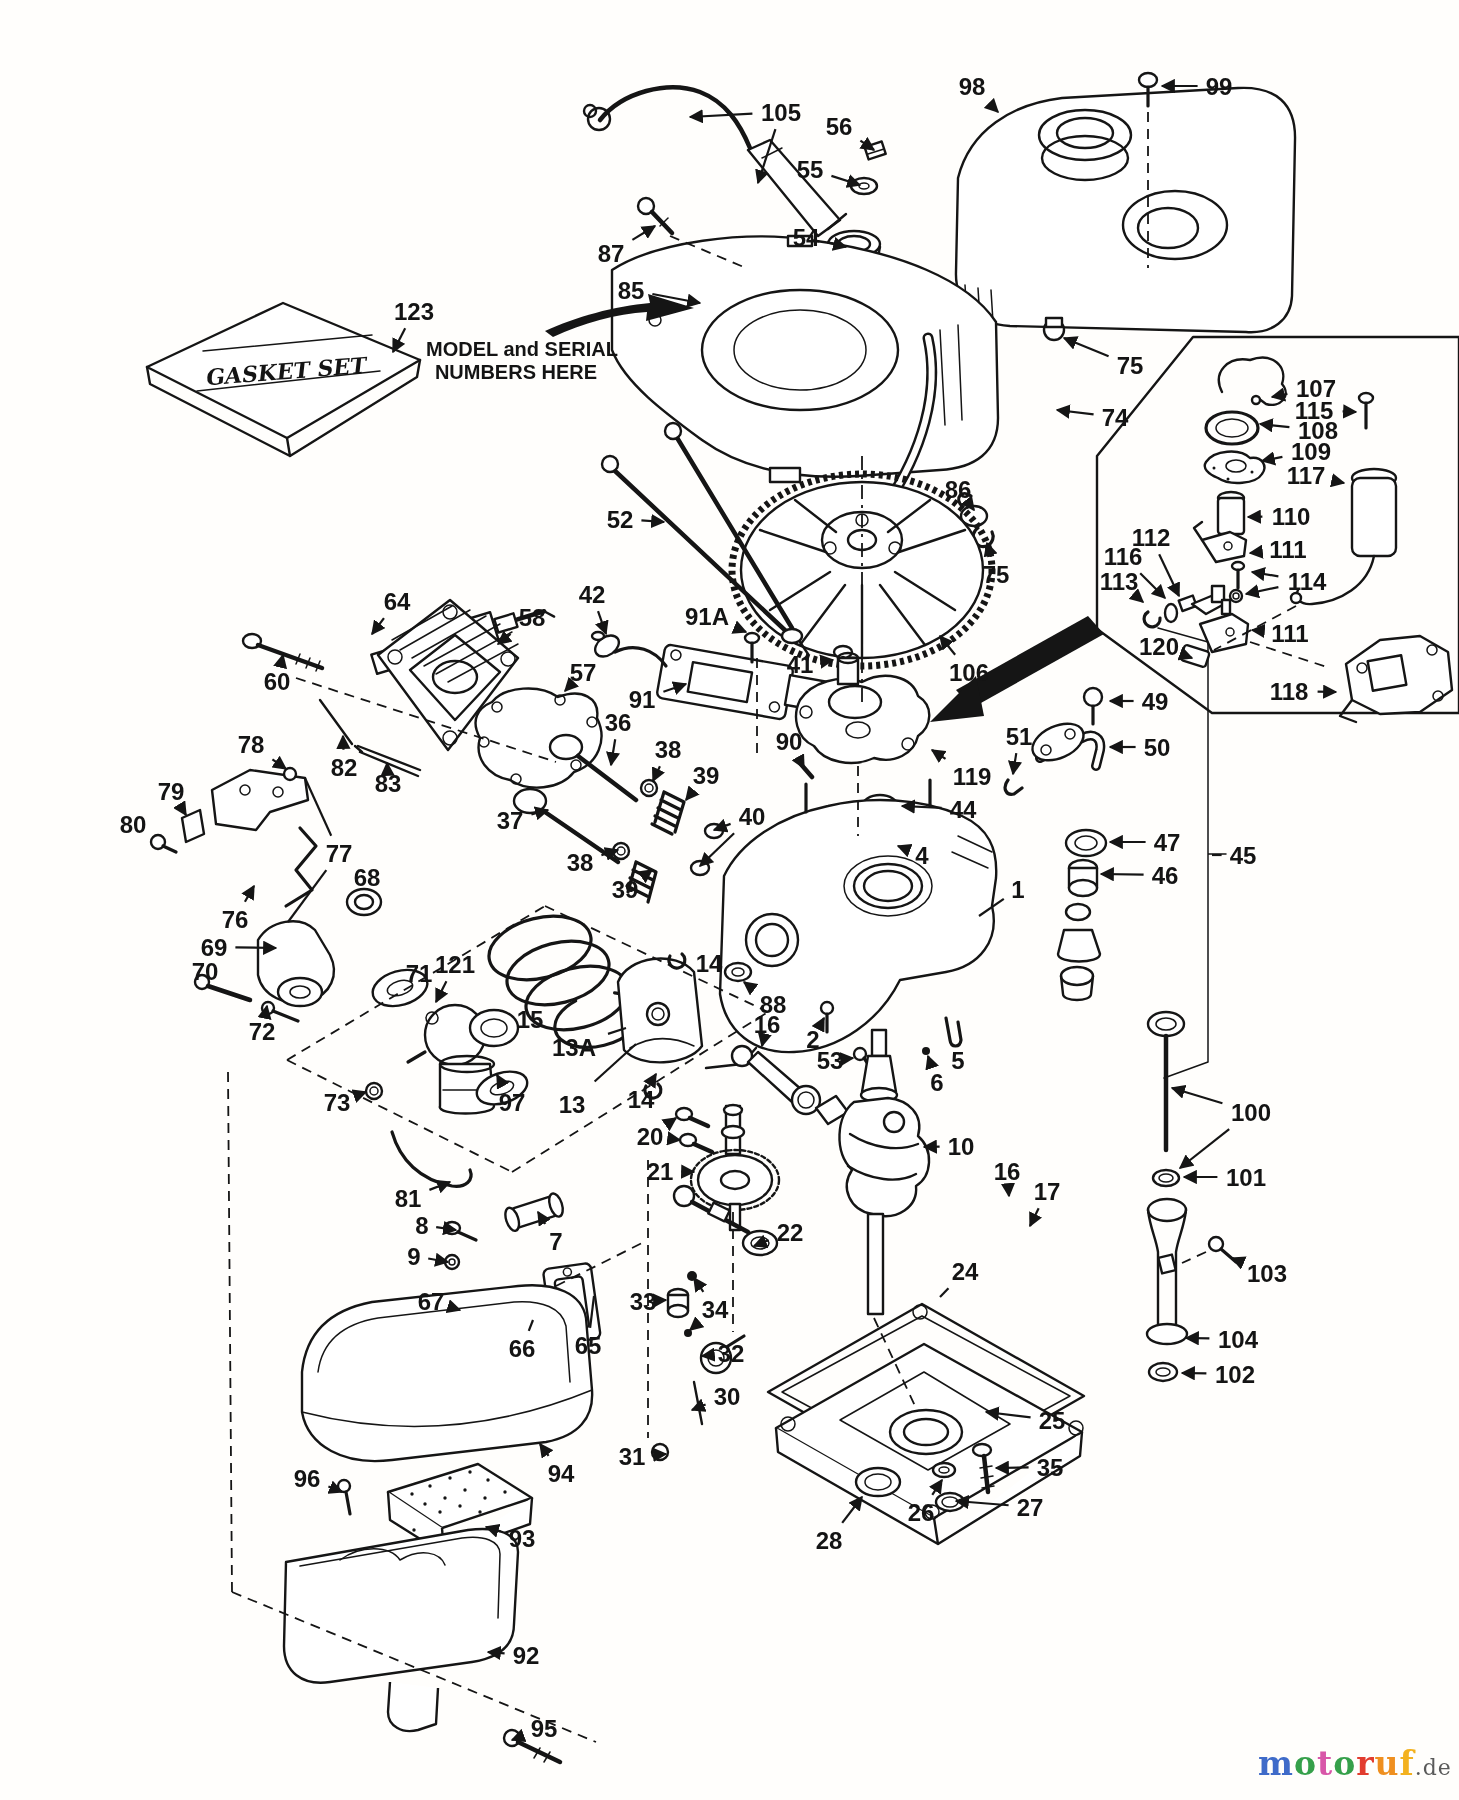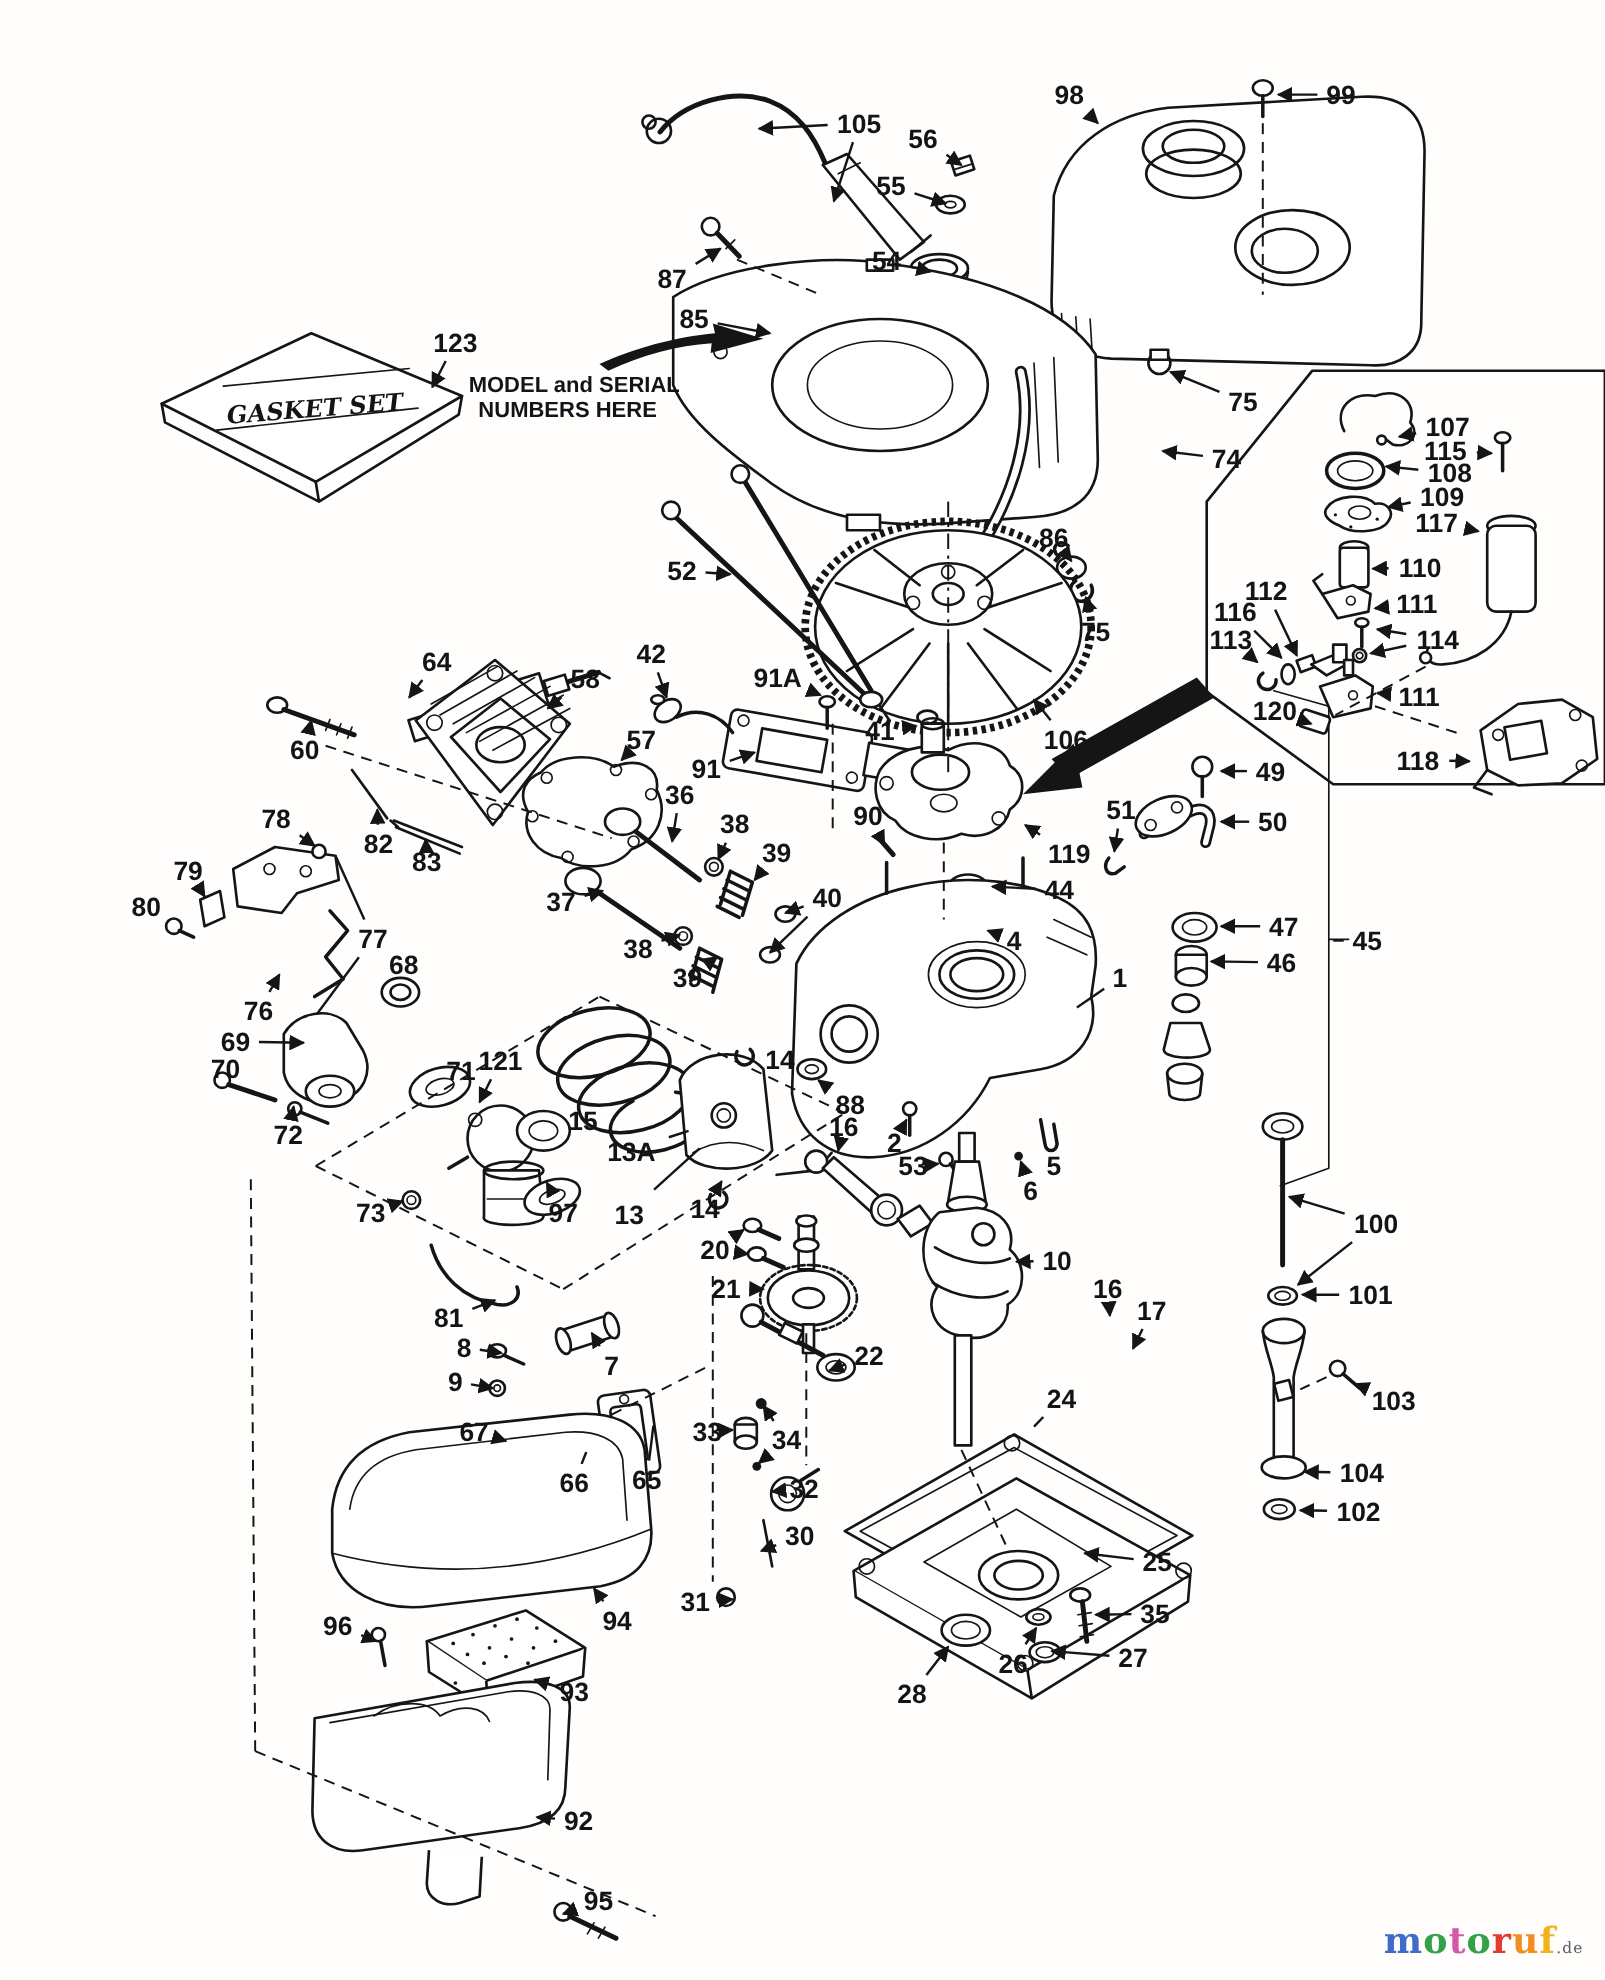--- a/index.html
+++ b/index.html
@@ -14,21 +14,21 @@
   .thick{stroke-width:4.5;}
   .dash{stroke:#151515;fill:none;stroke-width:1.8;stroke-dasharray:10 7;}
   .dashdot{stroke:#151515;fill:none;stroke-width:1.8;stroke-dasharray:14 6 3 6;}
   .teeth{stroke:#151515;fill:none;stroke-width:7;stroke-dasharray:4 4;}
   .leader{stroke:#151515;stroke-width:2.2;fill:none;}
   .callout-num{font:bold 24px "Liberation Sans",sans-serif;fill:#141414;text-anchor:middle;}
   .diagram-note{font:bold 20px "Liberation Sans",sans-serif;fill:#141414;text-anchor:middle;}
   .gasket-text{font:italic bold 22px "DejaVu Serif",serif;fill:#141414;text-anchor:middle;}
   #watermark{position:absolute;left:1258px;top:1744px;font-family:"DejaVu Serif",serif;
              font-weight:bold;font-size:33px;letter-spacing:1px;white-space:nowrap;}
-  #watermark .suffix{font-size:14px;font-weight:normal;}
+  #watermark .suffix{font-size:22px;font-weight:normal;}
 </style>
 </head>
 <body>
 
 <div id="page">
 <svg width="1459" height="1800" viewBox="0 0 1459 1800">
   <defs>
     <marker id="ah" viewBox="0 0 10 10" refX="9" refY="5" markerWidth="6.5" markerHeight="6.5" orient="auto-start-reverse">
       <path d="M0,0 L10,5 L0,10 z" fill="#151515"></path>
     </marker>

